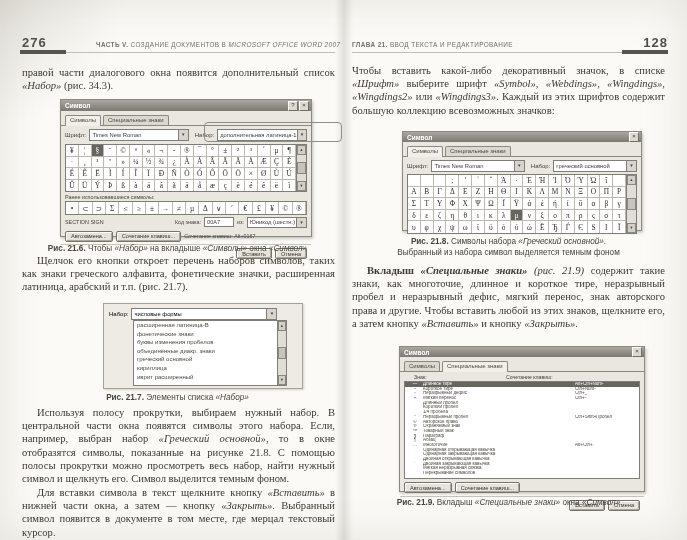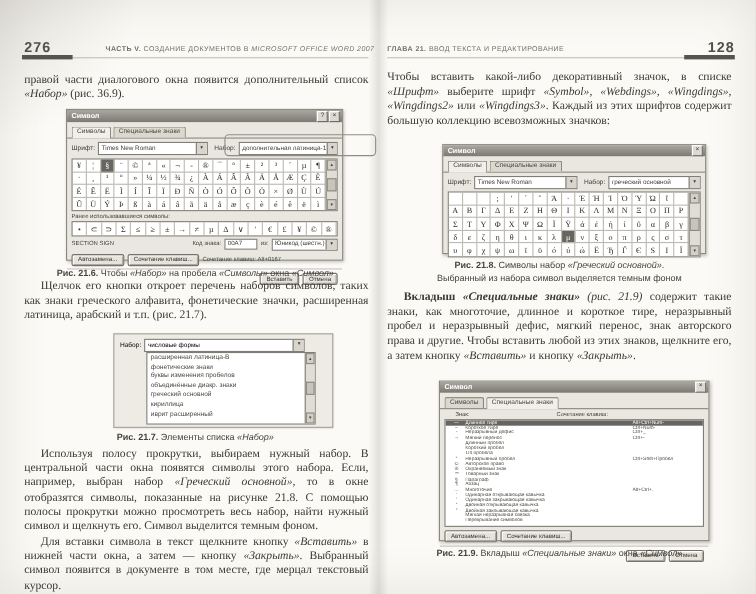--- a/index.html
+++ b/index.html
@@ -84,21 +84,21 @@
   <div class="gutter"></div>
 
   <div class="layer">
     <div class="pagenum" style="left:22px;top:35px;">276</div>
     <div class="hrule" style="left:20px;top:52px;width:315px;"></div>
     <div class="hbar" style="left:20px;top:50px;"></div>
     <div class="runhead" style="left:96px;top:41px;">
       <span class="bd">ЧАСТЬ V.</span><span> СОЗДАНИЕ ДОКУМЕНТОВ В </span><span class="it">MICROSOFT OFFICE WORD 2007</span>
     </div>
 
-    <div class="para noindent" style="left:22px;top:66px;width:313px;"><span>правой части диалогового окна появится дополнительный список </span><span class="it">«Набор»</span><span> (рис. 36.9).</span></div>
+    <div class="para noindent" style="left:22px;top:66px;width:313px;"><span>правой части диалогового окна появится дополнительный список </span><span class="it">«Набор»</span><span> (рис. 34.3).</span></div>
 
     <div class="fig" style="left:60px;top:97px;width:285px;height:144px;">
       <div class="dlg" style="left:0;top:2px;width:250px;height:136px;">
         <div class="tbar">
           <span class="ttl">Символ</span>
           <span class="tbtn">?</span>
           <span class="tbtn">×</span>
         </div>
         <div class="tabs">
           <span class="tab active">Символы</span>
@@ -248,21 +248,21 @@
           <span class="mini-lbl">Сочетание клавиш: Alt+0167</span>
         </div>
         <div class="btn-row right">
           <span class="pbtn">Вставить</span>
           <span class="pbtn">Отмена</span>
         </div>
       </div>
       <div class="callout" style="left:144px;top:25px;width:136px;height:18px;"></div>
     </div>
 
-    <div class="cap" style="left:20px;top:244px;width:315px;"><span class="bd">Рис. 21.6.</span><span> Чтобы </span><span class="it">«Набор»</span><span> на пробела </span><span class="it">«Символы»</span><span> окна </span><span class="it">«Символ»</span></div>
+    <div class="cap" style="left:20px;top:244px;width:315px;"><span class="bd">Рис. 21.6.</span><span> Чтобы </span><span class="it">«Набор»</span><span> на вкладыше </span><span class="it">«Символы»</span><span> окна </span><span class="it">«Символ»</span></div>
 
     <div class="para" style="left:22px;top:242px;width:313px;margin-top:12px;"><span>Щелчок его кнопки откроет перечень наборов символов, таких как знаки греческого алфавита, фонетические значки, расширенная латиница, арабский и т.п. (рис. 21.7).</span></div>
 
     <div class="panel217" style="left:103px;top:303px;width:198px;height:84px;">
       <div class="ctrl-row" style="padding:4px 5px 0 5px;">
         <span class="lbl">Набор:</span>
         <span class="select" style="width:142px;">
           <span>числовые формы</span>
           <span class="dd-arrow">▾</span>
         </span>
@@ -425,21 +425,21 @@
           <div class="sg-scroll">
             <span class="arr-up">▴</span>
             <span class="thumb"></span>
             <span class="arr-down">▾</span>
           </div>
         </div>
       </div>
     </div>
 
     <div class="cap" style="left:352px;top:237px;width:313px;">
-      <div><span class="bd">Рис. 21.8.</span><span> Символы набор </span><span class="it">«Греческий основной»</span><span>.</span></div>
+      <div><span class="bd">Рис. 21.8.</span><span> Символы набора </span><span class="it">«Греческий основной»</span><span>.</span></div>
       <div><span>Выбранный из набора символ выделяется темным фоном</span></div>
     </div>
 
     <div class="para" style="left:352px;top:264px;width:313px;"><span class="bd">Вкладыш </span><span class="it bd">«Специальные знаки»</span><span class="it"> (рис. 21.9)</span><span> содержит такие знаки, как многоточие, длинное и короткое тире, неразрывный пробел и неразрывный дефис, мягкий перенос, знак авторского права и другие. Чтобы вставить любой из этих знаков, щелкните его, а затем кнопку </span><span class="it">«Вставить»</span><span> и кнопку </span><span class="it">«Закрыть»</span><span>.</span></div>
 
     <div class="fig" style="left:399px;top:346px;width:246px;height:146px;">
       <div class="dlg" style="left:0;top:0;width:244px;height:144px;">
         <div class="tbar" style="height:10px;">
           <span class="ttl">Символ</span>
           <span class="tbtn">×</span>

